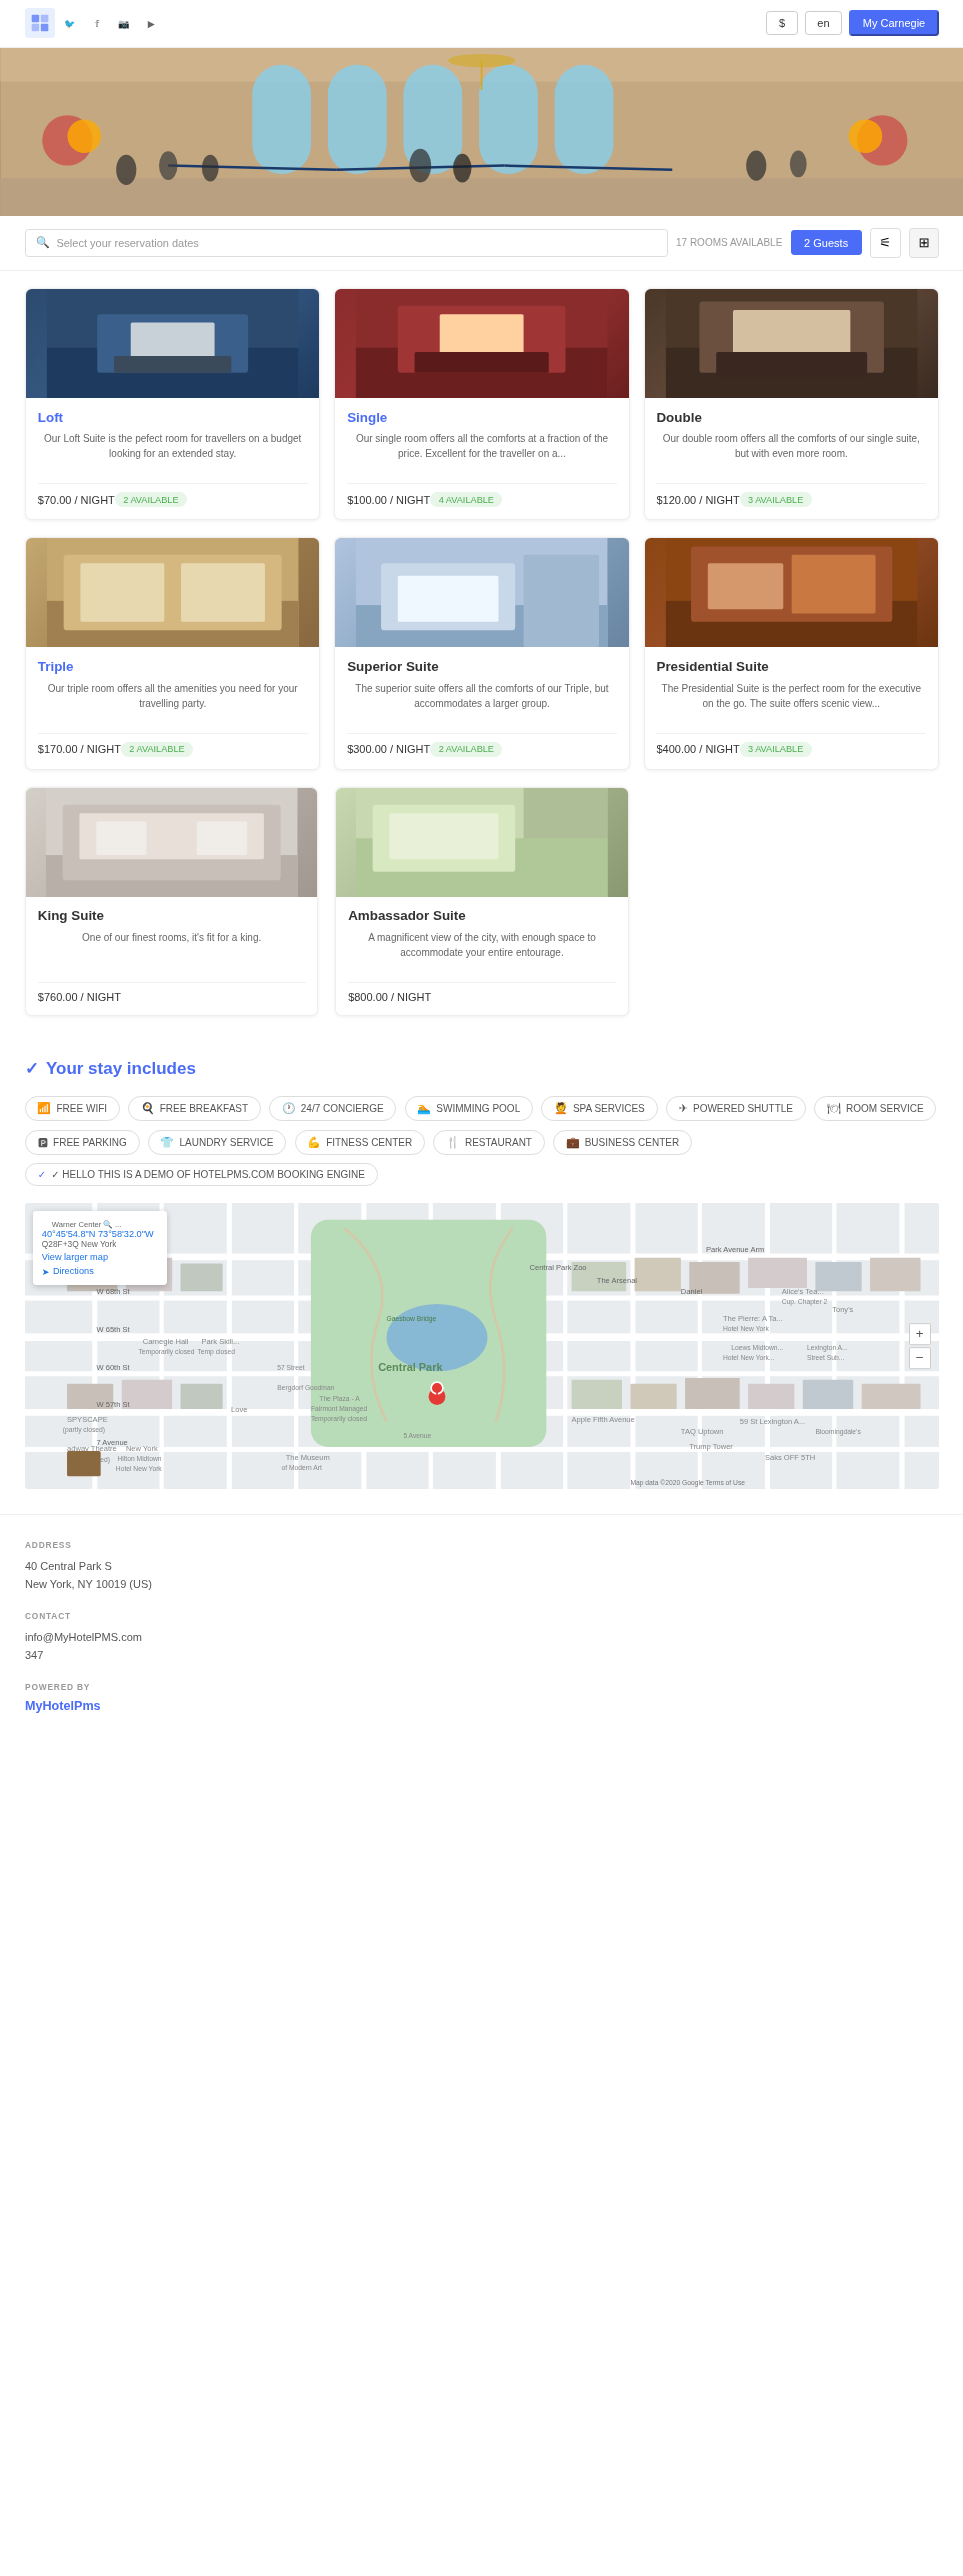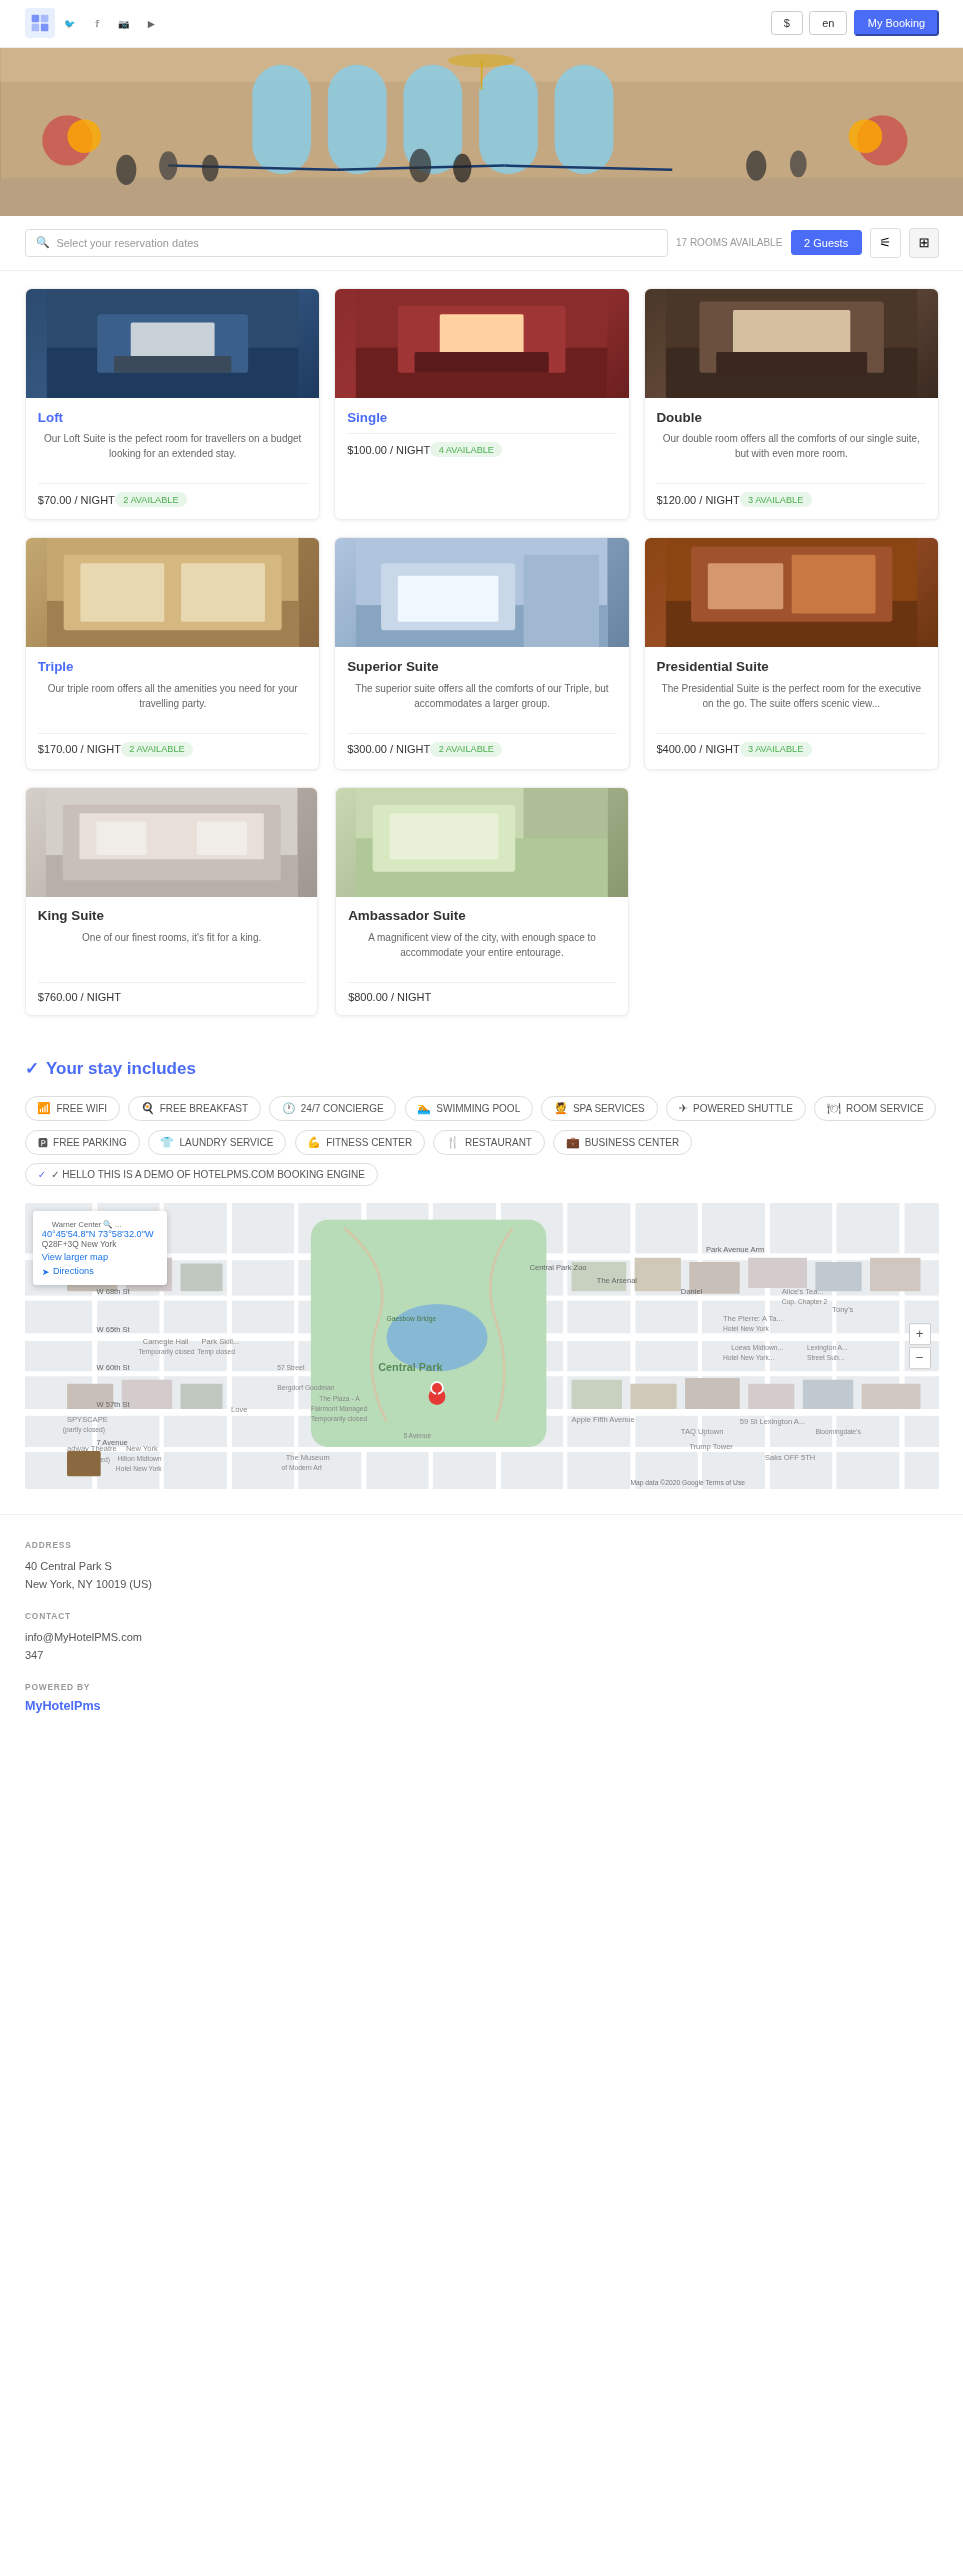--- a/index.html
+++ b/index.html
@@ -104,21 +104,21 @@
     <div class="header-social">
       <span class="social-icon">🐦</span>
       <span class="social-icon">𝕗</span>
       <span class="social-icon">📷</span>
       <span class="social-icon">▶</span>
     </div>
   </div>
   <div class="header-right">
     <button class="header-btn">$</button>
     <button class="header-btn">en</button>
-    <button class="header-btn-primary">My Booking</button>
+    <button class="header-btn-primary">My Carnegie</button>
   </div>
 </div>
 
 <div class="hero">
   <div class="hero-bg">
     <div class="hero-overlay"></div>
 
     <svg width="100%" height="100%" viewBox="0 0 1147 200" xmlns="http://www.w3.org/2000/svg" style="position:absolute;inset:0;">
 
       <rect width="1147" height="200" fill="#c4a882"></rect>
@@ -200,20 +200,21 @@
         <svg width="100%" height="109" viewBox="0 0 300 130">
             <rect width="300" height="130" fill="#8b2c2c"></rect>
             <rect x="0" y="70" width="300" height="60" fill="#6b1f1f"></rect>
             <rect x="50" y="20" width="200" height="80" fill="#a03535" rx="4"></rect>
             <rect x="100" y="30" width="100" height="55" fill="#ffd0a0" rx="2"></rect>
             <rect x="70" y="75" width="160" height="25" fill="#5a1a1a" rx="2"></rect>
           </svg>
       </div>
       <div class="room-info">
         <div class="room-name">Single</div>
+        <div class="room-desc">Our single room offers all the comforts at a fraction of the price. Excellent for the traveller on a...</div>
         <div class="room-footer">
           <span class="room-price">$100.00 / NIGHT</span>
           <span class="room-available">4 AVAILABLE</span>
         </div>
       </div>
     </div>
 
     <div class="room-card">
       <div class="room-image-placeholder double-bg">
         <svg width="100%" height="109" viewBox="0 0 300 130">

